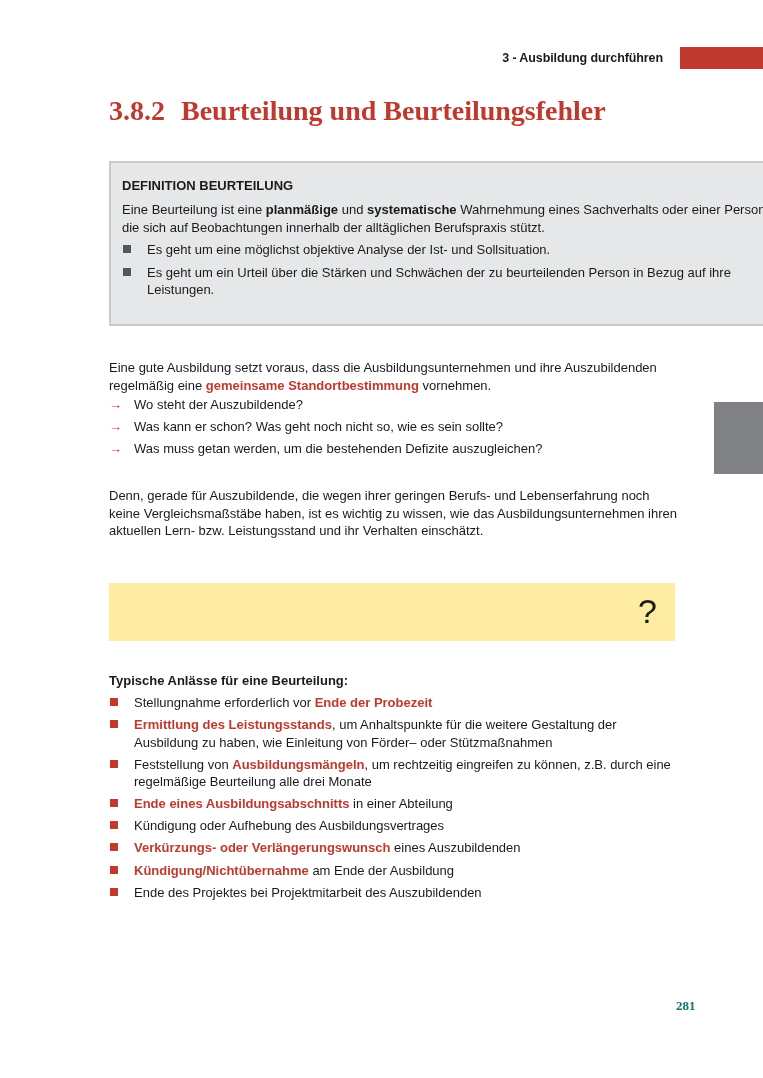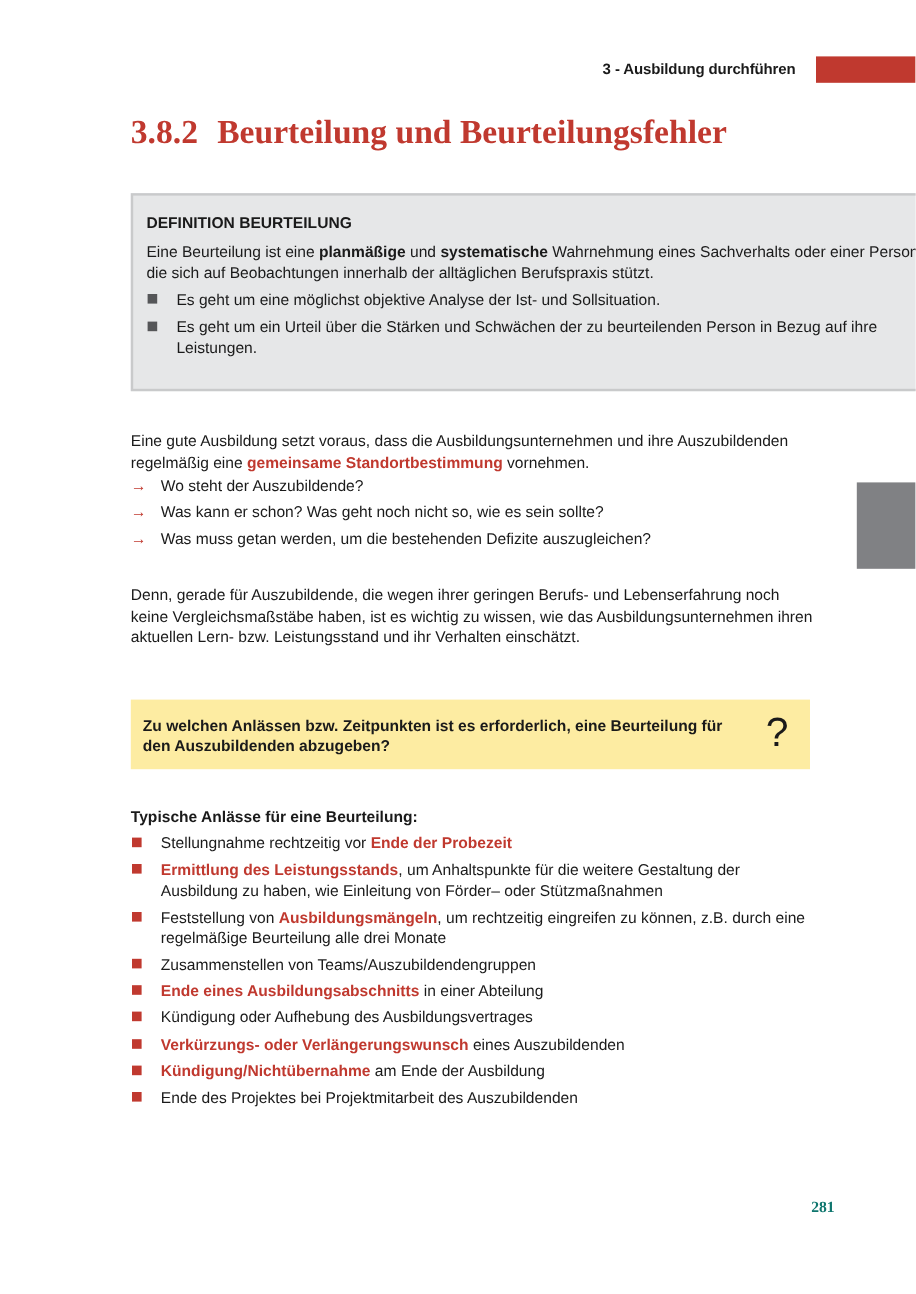--- a/index.html
+++ b/index.html
@@ -82,31 +82,30 @@
   <ul class="arrow-list">
     <li><span class="arrow">→</span><span>Wo steht der Auszubildende?</span></li>
     <li><span class="arrow">→</span><span>Was kann er schon? Was geht noch nicht so, wie es sein sollte?</span></li>
     <li><span class="arrow">→</span><span>Was muss getan werden, um die bestehenden Defizite auszugleichen?</span></li>
   </ul>
 </div>
 
 <div class="p2">Denn, gerade für Auszubildende, die wegen ihrer geringen Berufs- und Lebenserfahrung noch keine Vergleichsmaßstäbe haben, ist es wichtig zu wissen, wie das Ausbildungsunternehmen ihren aktuellen Lern- bzw. Leistungsstand und ihr Verhalten einschätzt.</div>
 
 <div class="question-box">
-  <div class="question-text">Zu welchen Anlässen bzw. Zeitpunkten ist es erforderlich, eine Beurteilung für den Auszubildenden abzugeben?</div>
   <div class="question-mark">?</div>
 </div>
 
 <div class="occasions">
   <div class="occ-title">Typische Anlässe für eine Beurteilung:</div>
   <ul class="occ-list">
-    <li><span class="sq red"></span><span>Stellungnahme rechtzeitig vor </span><span class="red">Ende der Probezeit</span><span></span></li>
+    <li><span class="sq red"></span><span>Stellungnahme erforderlich vor </span><span class="red">Ende der Probezeit</span><span></span></li>
     <li><span class="sq red"></span><span></span><span class="red">Ermittlung des Leistungsstands</span><span>, um Anhaltspunkte für die weitere Gestaltung der Ausbildung zu haben, wie Einleitung von Förder– oder Stützmaßnahmen</span></li>
     <li><span class="sq red"></span><span>Feststellung von </span><span class="red">Ausbildungsmängeln</span><span>, um rechtzeitig eingreifen zu können, z.B. durch eine regelmäßige Beurteilung alle drei Monate</span></li>
-    <li><span class="sq red"></span><span>Zusammenstellen von Teams/Auszubildendengruppen</span><span class="red"></span><span></span></li>
+    <li><span class="sq red"></span><span class="red"></span><span></span></li>
     <li><span class="sq red"></span><span></span><span class="red">Ende eines Ausbildungsabschnitts</span><span> in einer Abteilung</span></li>
     <li><span class="sq red"></span><span>Kündigung oder Aufhebung des Ausbildungsvertrages</span><span class="red"></span><span></span></li>
     <li><span class="sq red"></span><span></span><span class="red">Verkürzungs- oder Verlängerungswunsch</span><span> eines Auszubildenden</span></li>
     <li><span class="sq red"></span><span></span><span class="red">Kündigung/Nichtübernahme</span><span> am Ende der Ausbildung</span></li>
     <li><span class="sq red"></span><span>Ende des Projektes bei Projektmitarbeit des Auszubildenden</span><span class="red"></span><span></span></li>
   </ul>
 </div>
 
 <div class="page-number">281</div>
 

